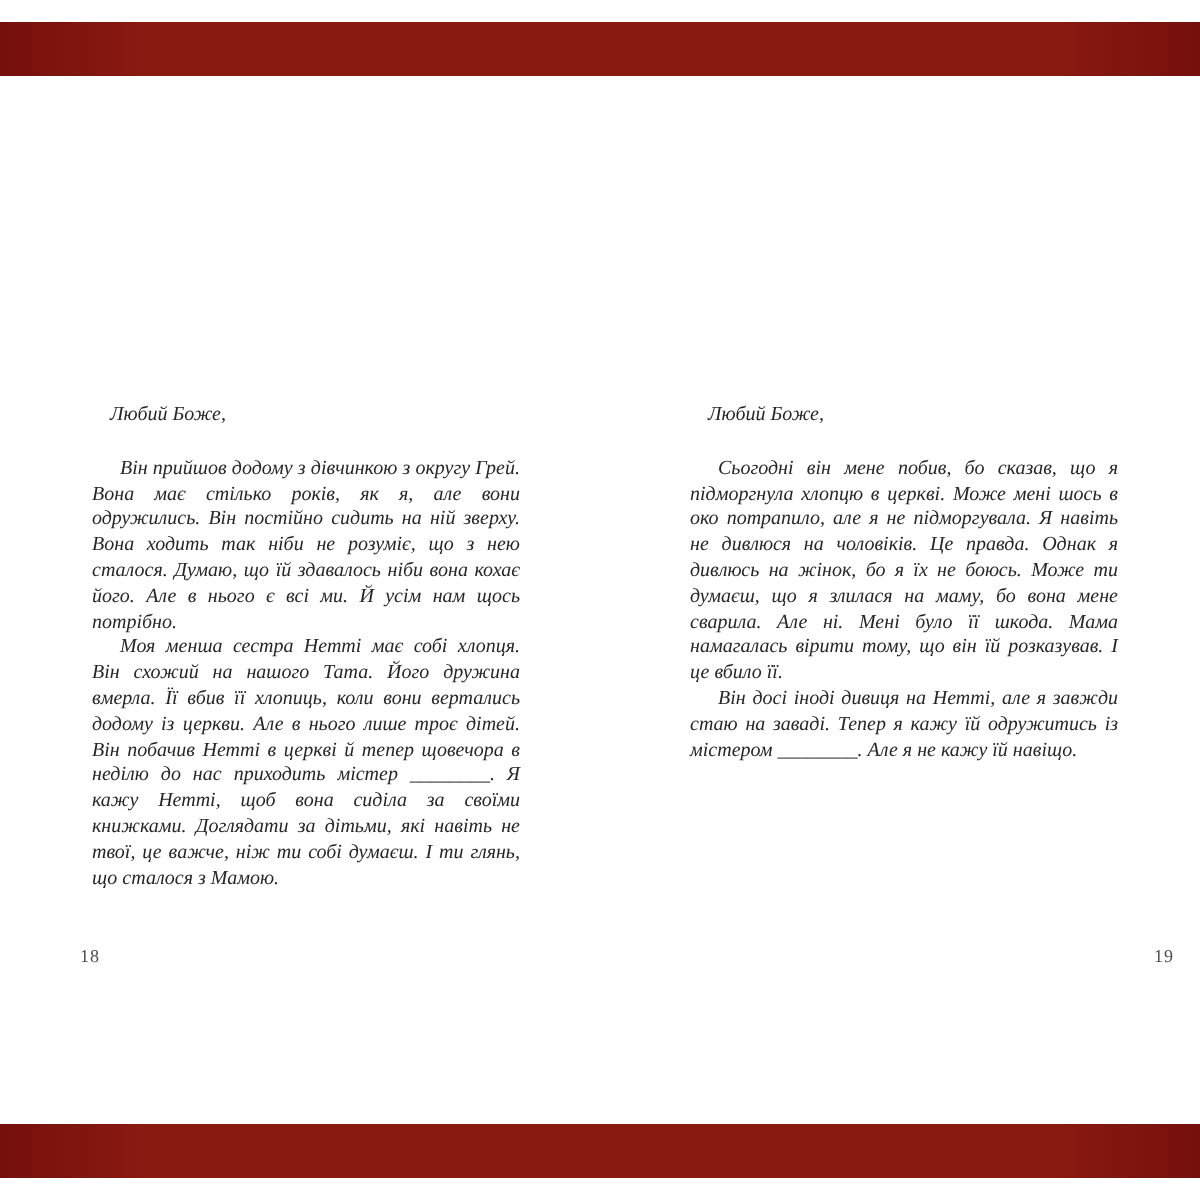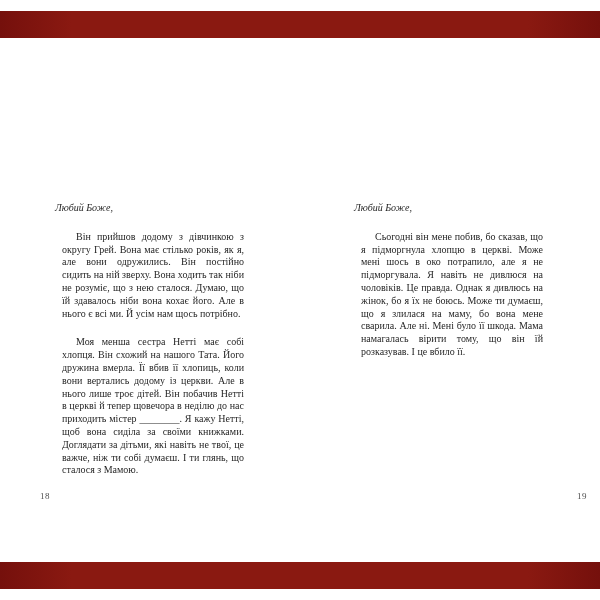--- a/index.html
+++ b/index.html
@@ -35,27 +35,28 @@
   }
   .page.left  { left: 46px; }
   .page.right { left: 345px; }
 
   .salutation {
     font-style: italic;
     margin: 0 0 14px 9px;
     text-align: left;
   }
   .page p {
-    margin: 16px;
+    margin: 0;
     text-indent: 14px;
+    font-style: italic;
   }
 
   .page-number {
     position: absolute;
-    top: 491px;
+    top: 473px;
     font-size: 9px;
     line-height: 10px;
     color: #4d4d4d;
     letter-spacing: 0.5px;
   }
   .page-number.left  { left: 40px; }
   .page-number.right { left: 549px; margin-left: 28px; }
 </style>
 </head>
 <body>
@@ -66,20 +67,21 @@
 
   <div class="page left">
     <div class="salutation">Любий Боже,</div>
     <p>Він прийшов додому з дівчинкою з округу Грей. Вона має стілько років, як я, але вони одружились. Він постійно сидить на ній зверху. Вона ходить так ніби не розуміє, що з нею сталося. Думаю, що їй здавалось ніби вона кохає його. Але в нього є всі ми. Й усім нам щось потрібно.</p>
     <p>Моя менша сестра Нетті має собі хлопця. Він схожий на нашого Тата. Його дружина вмерла. Її вбив її хлопиць, коли вони вертались додому із церкви. Але в нього лише троє дітей. Він побачив Нетті в церкві й тепер щовечора в неділю до нас приходить містер ________. Я кажу Нетті, щоб вона сиділа за своїми книжками. Доглядати за дітьми, які навіть не твої, це важче, ніж ти собі думаєш. І ти глянь, що сталося з Мамою.</p>
   </div>
 
   <div class="page right">
     <div class="salutation">Любий Боже,</div>
     <p>Сьогодні він мене побив, бо сказав, що я підморгнула хлопцю в церкві. Може мені шось в око потрапило, але я не підморгувала. Я навіть не дивлюся на чоловіків. Це правда. Однак я дивлюсь на жінок, бо я їх не боюсь. Може ти думаєш, що я злилася на маму, бо вона мене сварила. Але ні. Мені було її шкода. Мама намагалась вірити тому, що він їй розказував. І це вбило її.</p>
+    <p>Він досі іноді дивиця на Нетті, але я завжди стаю на заваді. Тепер я кажу їй одружитись із містером ________. Але я не кажу їй навіщо.</p>
   </div>
 
   <div class="page-number left">18</div>
 
   <div class="page-number right">19</div>
 
   <div class="cover-edge bottom"></div>
 
 </div>
 

